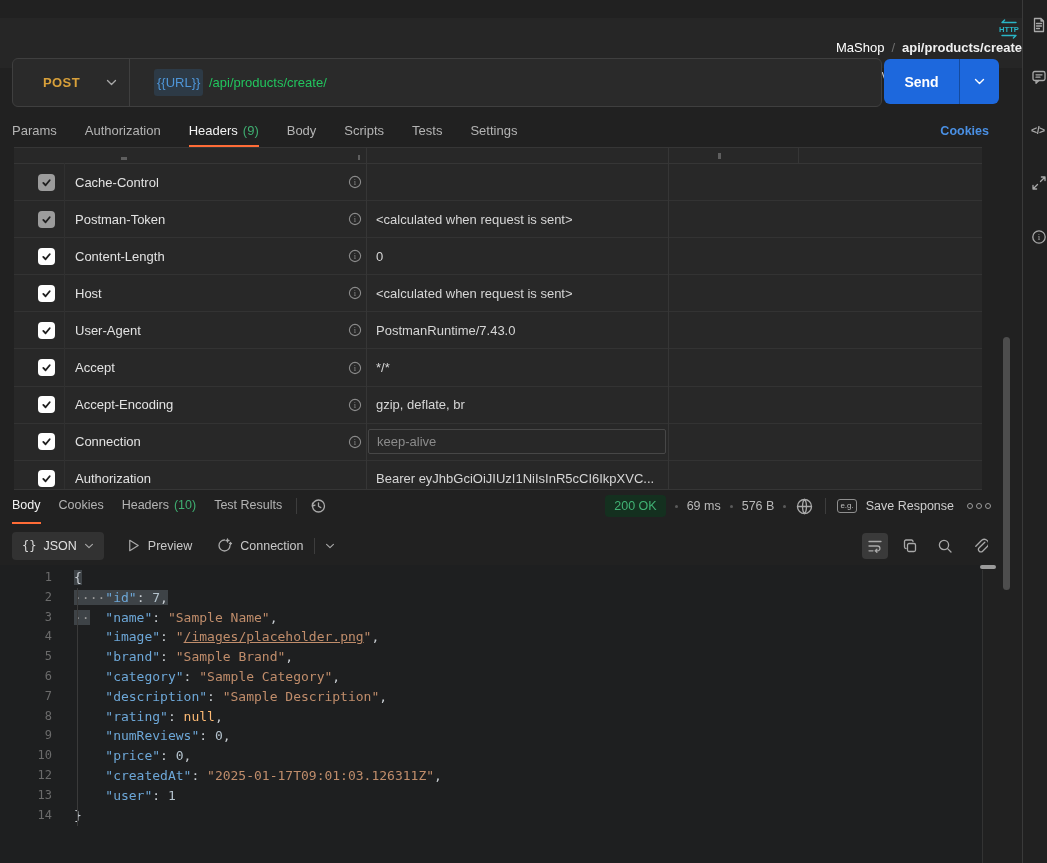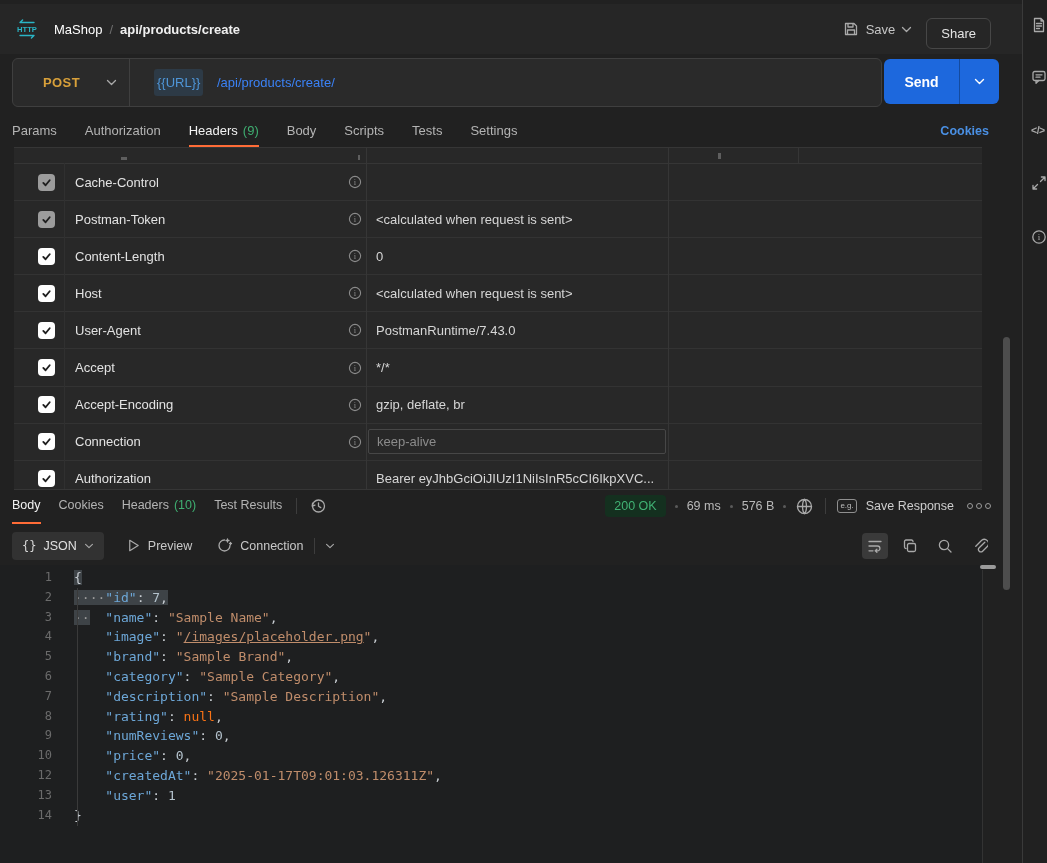--- a/index.html
+++ b/index.html
@@ -2,42 +2,42 @@
 <html><head>
 <meta charset="utf-8">
 <style>
   html,body{margin:0;padding:0;background:#161616;}
   .app{position:relative;width:1047px;height:863px;background:#212121;overflow:hidden;
        font-family:"Liberation Sans",sans-serif;color:#d8d8d8;-webkit-font-smoothing:antialiased;}
   svg{display:block}
   .ic{stroke:#a9a9a9;fill:none;stroke-width:1.3;stroke-linecap:round;stroke-linejoin:round;}
 
   
-  .topbar{position:absolute;left:0;top:4px;width:1022px;height:50px;background:#262626;
-          display:flex;align-items:center;}
+  .topbar{position:absolute;left:0;top:18px;width:1022px;height:50px;background:#262626;
+          display:flex;align-items:flex-end;flex-direction:column;}
   .method-icon{margin-left:14px;display:flex;align-items:center;}
   .crumb{margin-left:14px;font-size:13px;display:flex;align-items:center;gap:7px;}
   .crumb .ws{color:#ffffff;}
   .crumb .sep{color:#6e6e6e;}
   .crumb .req{color:#f0f0f0;font-weight:700;}
   .top-right{margin-left:auto;display:flex;align-items:center;gap:0;padding-right:31px;}
   .save-btn{display:flex;align-items:center;gap:7px;color:#c6c6c6;font-size:13px;cursor:pointer;}
   .save-caret{padding:4px 6px;}
   .share-btn{border:1px solid #474747;border-radius:6px;padding:7px 14px;font-size:13px;color:#e4e4e4;margin-left:8px;margin-top:8px;}
 
   
   .req-row{position:absolute;left:0;top:58px;width:1022px;height:49px;}
   .url-box{position:absolute;left:12px;top:0;width:868px;height:47px;background:#2a2a2a;
            border:1px solid #3f3f3f;border-radius:6px;display:flex;align-items:center;}
   .method-sel{width:116px;height:100%;display:flex;align-items:center;border-right:1px solid #3f3f3f;}
   .method-lbl{margin-left:30px;font-size:13px;font-weight:700;letter-spacing:.4px;color:#d8a03a;}
   .method-caret{margin-left:auto;margin-right:12px;}
   .url-text{margin-left:24px;font-size:13px;display:flex;align-items:center;}
   .url-var{color:#4f96d8;background:#2d3a46;border-radius:3px;padding:6px 3px;}
-  .url-path{color:#3b82f6;margin-left:10px;white-space:pre;}
+  .url-path{color:#22c55e;margin-left:2px;white-space:pre;}
   .send-btn{position:absolute;left:884px;top:1px;width:115px;height:45px;background:#1d68dd;border-radius:6px;
             display:flex;align-items:stretch;color:#fff;}
   .send-lbl{flex:1;display:flex;align-items:center;justify-content:center;font-size:14px;font-weight:700;}
   .send-caret{width:39px;display:flex;align-items:center;justify-content:center;border-left:1px solid rgba(0,0,0,.28);}
 
   
   .tabs-row{position:absolute;left:0;top:115px;width:1022px;height:32px;display:flex;align-items:stretch;}
   .tabs{display:flex;gap:28px;padding-left:12px;align-items:stretch;}
   .tab{display:flex;align-items:center;font-size:13px;color:#b4b4b4;cursor:pointer;border-bottom:2px solid transparent;}
   .tab.active{color:#f2f2f2;border-bottom-color:#ff6c37;}
@@ -88,21 +88,21 @@
   .vt-ic.active{background:#3a3a3a;}
 
   
   .code{position:absolute;left:0;top:565px;width:982px;height:298px;background:#1e1f20;
         font-family:"DejaVu Sans Mono",monospace;font-size:13px;}
   .code-inner{position:absolute;left:0;top:3px;right:0;}
   .code-line{display:flex;height:19.8px;line-height:19.8px;white-space:pre;}
   .gut{width:52px;text-align:right;color:#6b6b6b;font-size:12px;flex:none;}
   .ctn{margin-left:22px;}
   .tk-key{color:#6da7d7;} .tk-str{color:#c08d6b;} .tk-num{color:#b4c2cc;}
-  .tk-null{color:#f97316;} .tk-punc{color:#c9ced3;} .tk-ws{color:#9b9b9b;}
+  .tk-null{color:#fdba74;} .tk-punc{color:#c9ced3;} .tk-ws{color:#9b9b9b;}
   .tk-link{color:#c08d6b;text-decoration:underline;cursor:pointer;}
   .sel{background:#3e4347;}
   .indent-guide{position:absolute;left:77px;top:588px;height:238px;width:1px;background:#3a3a3a;}
   .code-edge{position:absolute;left:982px;top:570px;width:1px;height:293px;background:#333;}
   .code-thumb{position:absolute;left:980px;top:565px;width:16px;height:4px;background:#9b9b9b;border-radius:2px;}
   .main-thumb{position:absolute;left:1003px;top:190px;width:7px;height:253px;background:#4d4d4d;border-radius:4px;}
 
   
   .rsidebar{position:absolute;left:1022px;top:0;width:25px;height:863px;background:#212121;border-left:1px solid #3a3a3a;}
   .sb-icon{position:absolute;left:8px;width:16px;height:16px;cursor:pointer;}

